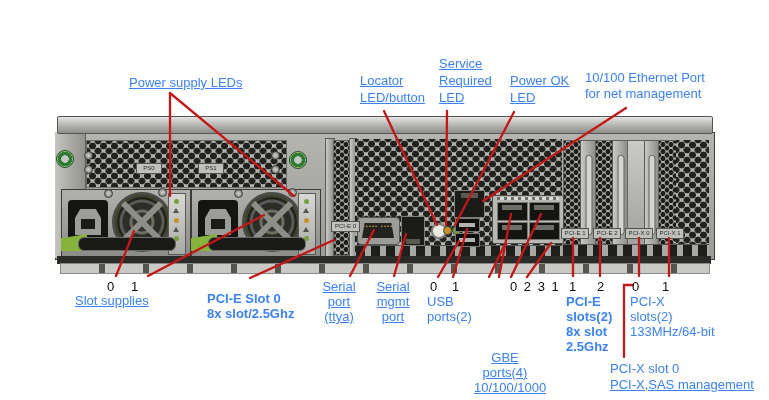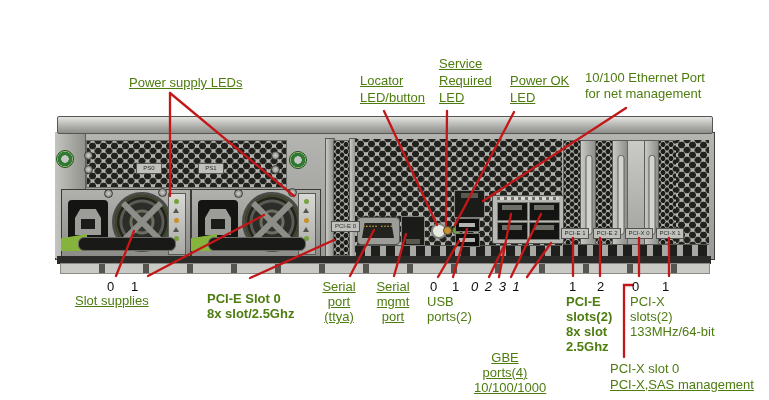--- a/index.html
+++ b/index.html
@@ -1,20 +1,20 @@
 <!DOCTYPE html>
 <html style="--accent-red: #c41717; --latch-green: #86b33c; --screw-green: #2e7a34; --led-green: #76a23e; --led-amber: #c89028; --chassis-silver: #a8a8a4;"><head>
 <meta charset="utf-8">
 <style>
   html,body{margin:0;padding:0;background:#fff;}
   .stage{position:relative;width:769px;height:400px;background:#fff;overflow:hidden;
          font-family:"Liberation Sans",sans-serif;color:#111;}
   .abs{position:absolute;}
   
-  .lbl{position:absolute;font-size:13px;line-height:15px;white-space:pre-line;z-index:60;color:#4d7c0f;}
+  .lbl{position:absolute;font-size:13px;line-height:15px;white-space:pre-line;z-index:60;color:#3b82f6;}
   .lh17{line-height:17px;}
   .u{text-decoration:underline;}
   .ctr{text-align:center;text-decoration:underline;}
   .num{position:absolute;font-size:13px;z-index:60;color:#0c0c0c;}
   .ws3{word-spacing:3px;}
   
   svg.lines{position:absolute;left:0;top:0;z-index:40;pointer-events:none;}
   svg.lines line, svg.lines polyline{stroke:var(--accent-red,#c41717);stroke-width:2.3;fill:none;stroke-linecap:round;}
   
   .lip{left:57px;top:116px;width:654px;height:16px;background:linear-gradient(#e4e4e0,#b2b2ae 55%,#8d8d89);border:1px solid #555;border-radius:2px;}
@@ -236,21 +236,21 @@
 (ttya)</div>
   <div class="lbl ctr" style="left:372px;top:279px;width:42px;">Serial
 mgmt
 port</div>
 
   <span class="num" style="left:430px;top:279px;">0</span>
   <span class="num" style="left:452px;top:279px;">1</span>
   <div class="lbl" style="left:427px;top:294px;">USB
 ports(2)</div>
 
-  <span class="num ws3" style="left:471px;top:279px;font-style:italic;">0 2 3 1</span>
+  <span class="num ws3" style="left:510px;top:279px;">0 2 3 1</span>
   <div class="lbl ctr" style="left:474px;top:311px;width:62px;margin-top:39px;">GBE
 ports(4)
 10/100/1000</div>
 
   <span class="num" style="left:569px;top:279px;">1</span>
   <span class="num" style="left:597px;top:279px;">2</span>
   <div class="lbl" style="left:566px;top:294px;font-weight:bold;">PCI-E
 slots(2)
 8x slot
 2.5Ghz</div>

